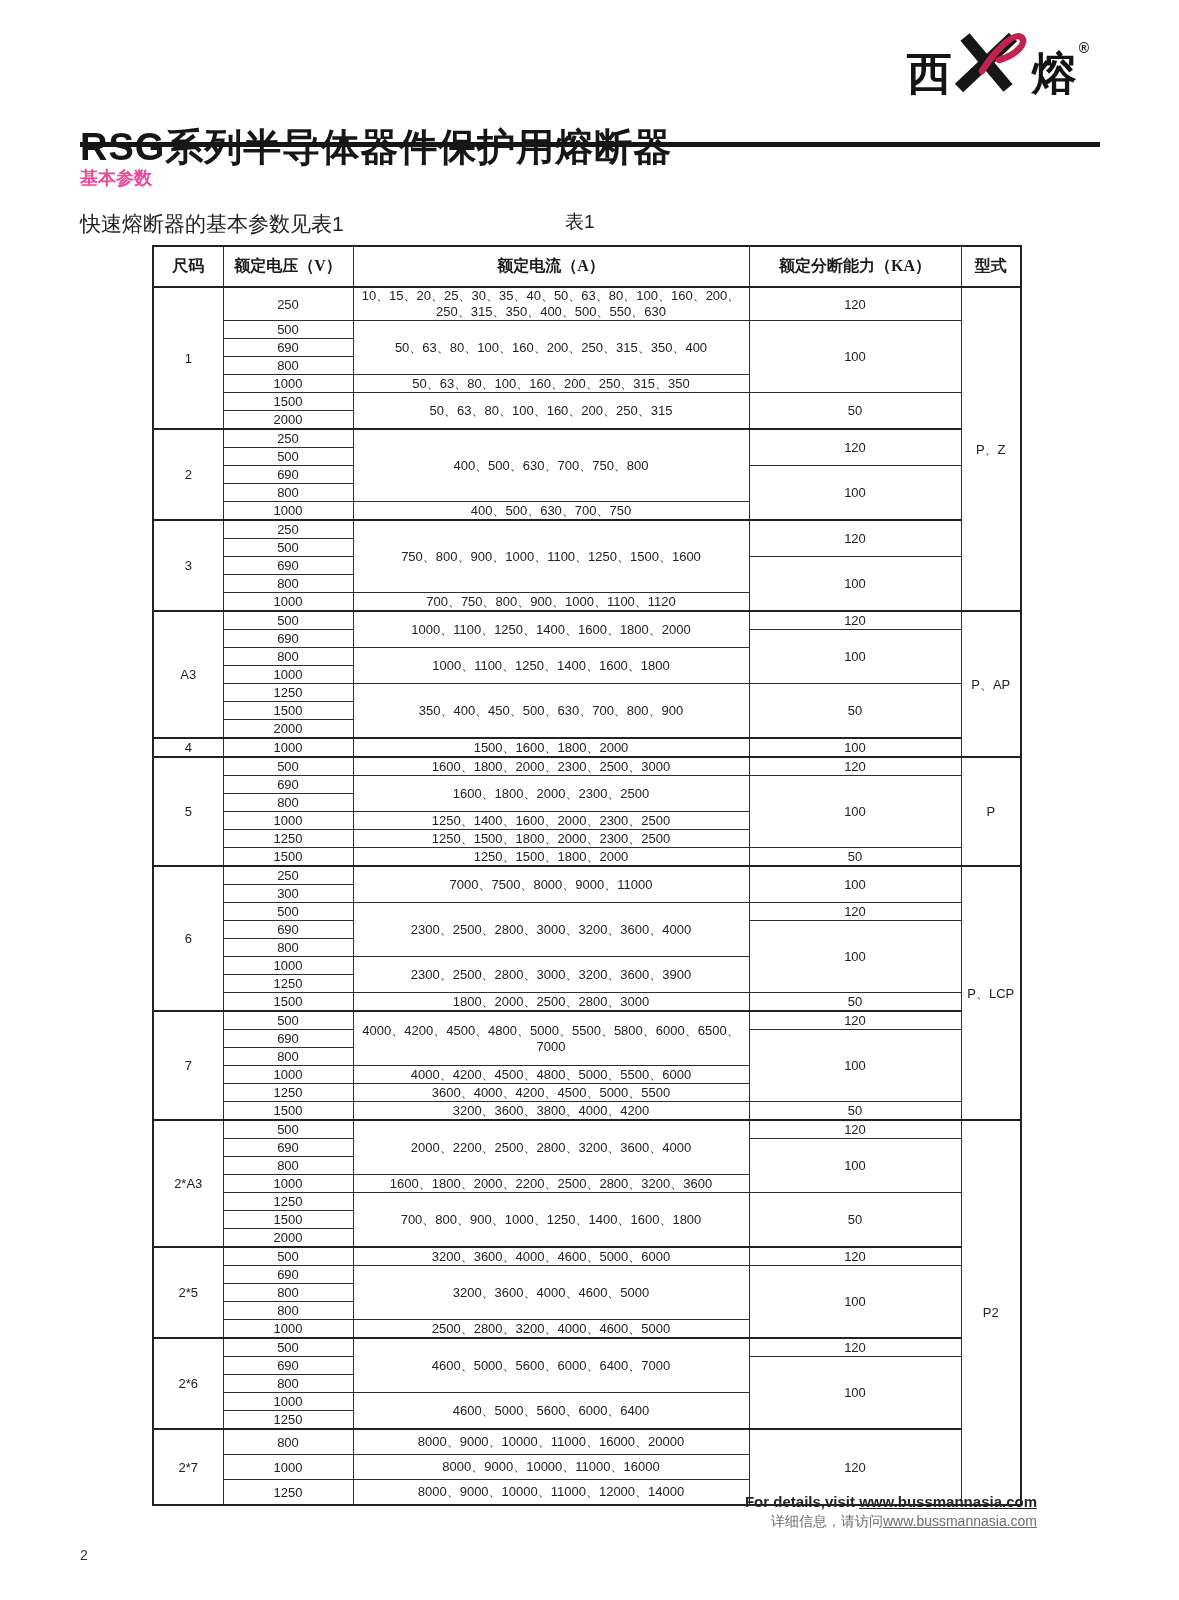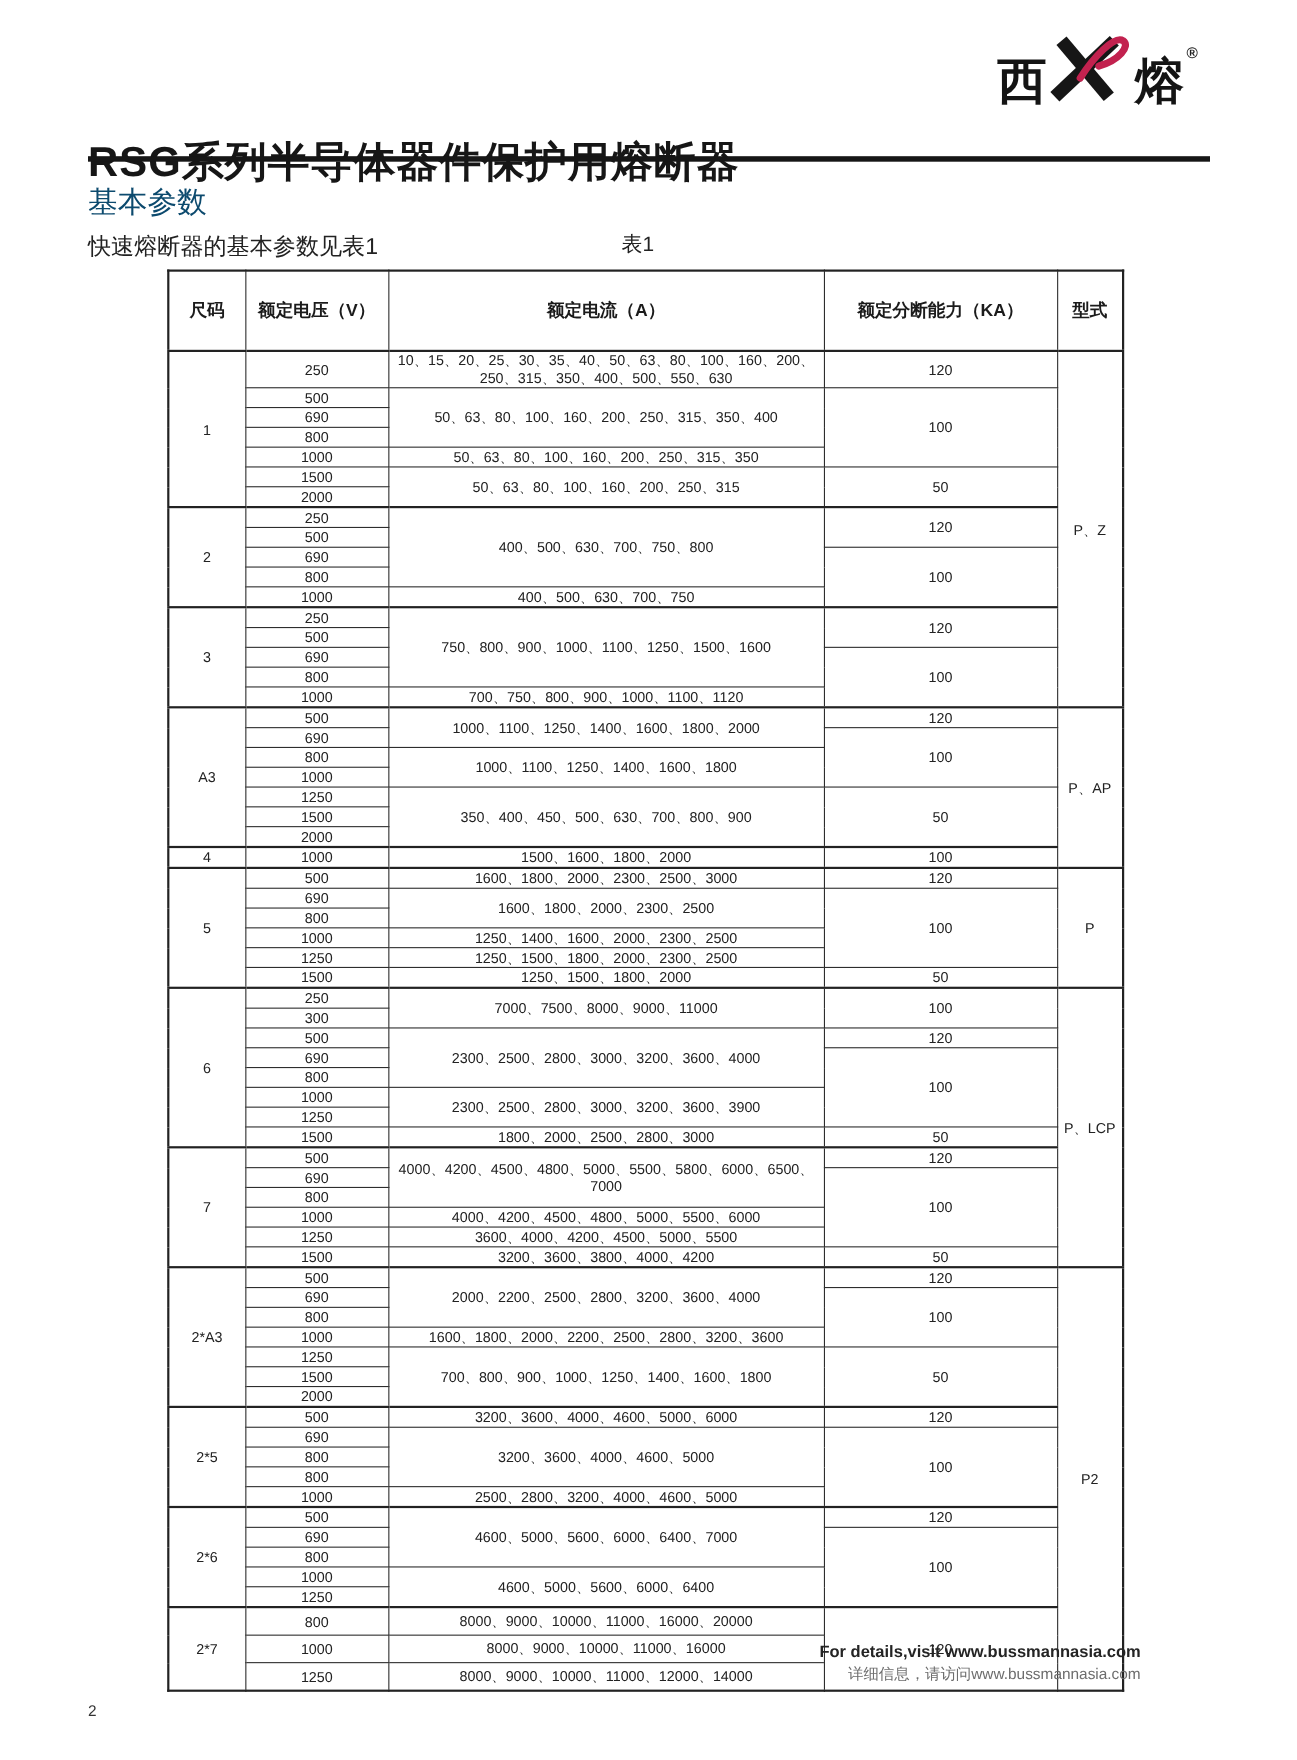--- a/index.html
+++ b/index.html
@@ -9,52 +9,52 @@
     overflow:hidden;
   }
   
   .logo { position:absolute; top:30px; right:92px; display:flex; align-items:flex-end; }
   .logo-char { font-size:45px; font-weight:bold; line-height:0.92; color:#141414; }
   .logo-x { width:76px; height:64px; margin:0 2px; }
   .logo-reg { font-size:14px; font-weight:bold; position:relative; top:-38px; left:2px; }
   
   .title { position:absolute; left:80px; top:86px; font-size:38px; font-weight:bold; letter-spacing:1px; color:#161616;margin-top:36px; }
   .rule  { position:absolute; left:80px; top:142px; width:1020px; height:5px; background:#161616; }
-  .section-heading { position:absolute; left:80px; top:166px; font-size:27px; font-weight:normal; color:#0c4a6e; }
+  .section-heading { position:absolute; left:80px; top:166px; font-size:18px; font-weight:bold; color:#ec4899; }
   .table-intro { position:absolute; left:80px; top:210px; font-size:21px; color:#222; }
   .table-label { position:absolute; left:565px; top:209px; font-size:19px; color:#222; }
   
   table.spec {
     position:absolute; left:152px; top:245px; width:868px;
     border-collapse:collapse; table-layout:fixed;
     border:2px solid #222;
   }
   table.spec col.c0 { width:70px; }
   table.spec col.c1 { width:130px; }
   table.spec col.c2 { width:396px; }
   table.spec col.c3 { width:212px; }
   table.spec col.c4 { width:60px; }
   table.spec th {
     border:1px solid #2d2d2d; border-bottom:2px solid #222;
     font-size:16px; font-weight:bold; height:39px; text-align:center;
-    padding:16px 2px; color:#1b1b1b; background:#fff;
+    padding:0 2px; color:#1b1b1b; background:#fff;font-family:Liberation Serif, serif;
   }
   table.spec td {
     border:1px solid #2d2d2d; font-size:13px; height:17px;
     padding:0 2px; text-align:center; vertical-align:middle; line-height:15px;
     color:#222; background:#fff;
   }
   table.spec td.current { text-align:center; padding:0 4px; line-height:16px; }
   table.spec tr.gtop > td { border-top:2px solid #222; }
   table.spec tr.g-11 > td { height:24px; }
   
   .footer { position:absolute; top:1493px; right:142px; text-align:right; }
   .footer-line1 { font-size:15px; font-weight:bold; color:#242424; }
   .footer-line2 { font-size:14px; color:#6d6d6d; margin-top:3px; }
-  .footer a, .footer .url { color:inherit; cursor:pointer;margin-top:31px; }
+  .footer a, .footer .url { text-decoration:underline; color:inherit; cursor:pointer;margin-top:31px; }
   .page-number { position:absolute; left:80px; top:1547px; font-size:14px; color:#333; }
 </style>
 </head>
 <body>
 
 <div class="logo">
   <span class="logo-char">西</span>
   <svg class="logo-x" viewBox="0 0 76 64" aria-hidden="true">
     <path d="M11 7 L54 58" stroke="#161616" stroke-width="12" fill="none"></path>
     <path d="M59 7 L5 58" stroke="#161616" stroke-width="12" fill="none"></path>

